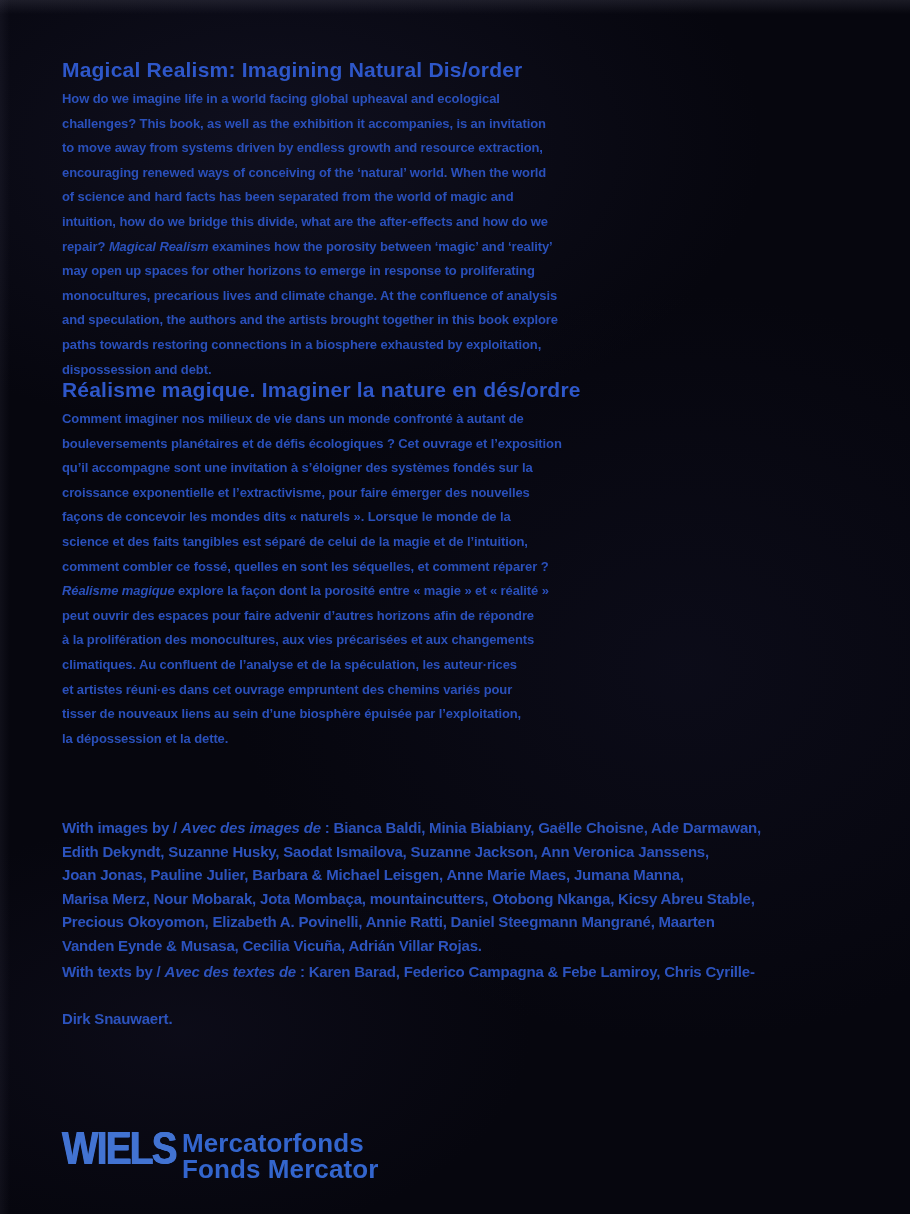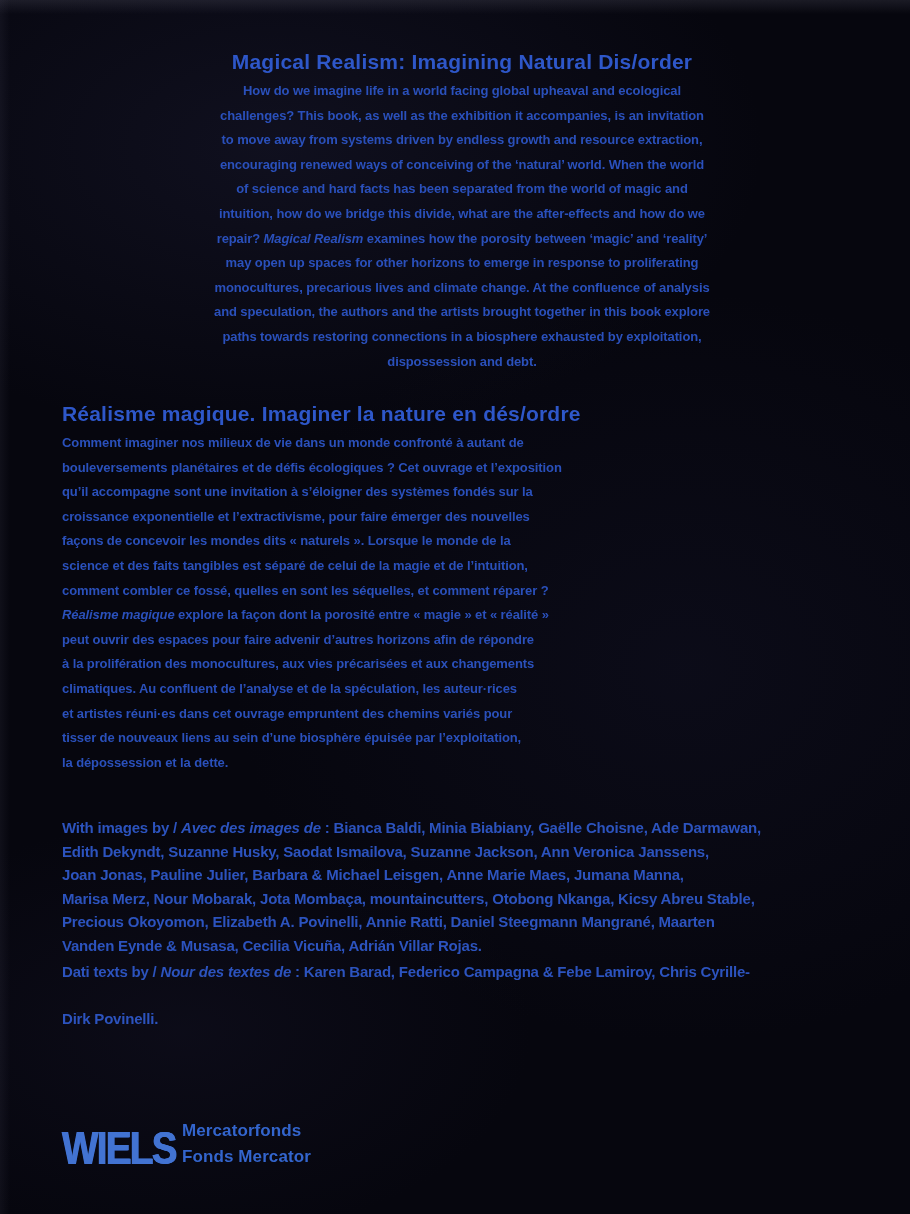--- a/index.html
+++ b/index.html
@@ -43,37 +43,37 @@
   }
   .credits-text{
     margin:0;
     font-size:15px;
     letter-spacing:-0.2px;
     line-height:23.5px;
     color:#2c53be;
     white-space:nowrap;
   }
   em{font-weight:bold;}
-  .en-section{top:48px;text-align:center;}
-  .fr-section{top:400px;}
+  .en-section{top:56px;}
+  .fr-section{top:376px;}
   .credits-images{top:816px;}
   .credits-texts{top:960px;}
   .publishers{position:absolute;left:62px;top:1118px;width:500px;height:60px;}
   .wiels-logo{
     position:absolute;left:0;top:10px;
     font-size:47px;line-height:40px;
     letter-spacing:-2px;
     color:#4273d2;
     transform:scale(0.82,1);
     transform-origin:left top;
     text-shadow:0.7px 0 0 #4273d2, -0.7px 0 0 #4273d2;
   }
   .mercator{
-    position:absolute;left:120px;top:0;
-    font-size:17px;line-height:26px;
+    position:absolute;left:120px;top:12px;
+    font-size:26px;line-height:26px;
     letter-spacing:0.1px;
     color:#3365cd;
   }
 </style>
 </head>
 <body>
 
 <div class="cover">
   <div class="scan-edge-top"></div>
   <div class="scan-edge-left"></div>
@@ -86,21 +86,21 @@
   <section class="block fr-section">
     <h2 class="heading">Réalisme magique. Imaginer la nature en dés/ordre</h2>
     <p class="body-text"><span>Comment imaginer nos milieux de vie dans un monde confronté à autant de</span><br><span>bouleversements planétaires et de défis écologiques ? Cet ouvrage et l’exposition</span><br><span>qu’il accompagne sont une invitation à s’éloigner des systèmes fondés sur la</span><br><span>croissance exponentielle et l’extractivisme, pour faire émerger des nouvelles</span><br><span>façons de concevoir les mondes dits « naturels ». Lorsque le monde de la</span><br><span>science et des faits tangibles est séparé de celui de la magie et de l’intuition,</span><br><span>comment combler ce fossé, quelles en sont les séquelles, et comment réparer ?</span><br><em>Réalisme magique</em><span> explore la façon dont la porosité entre « magie » et « réalité »</span><br><span>peut ouvrir des espaces pour faire advenir d’autres horizons afin de répondre</span><br><span>à la prolifération des monocultures, aux vies précarisées et aux changements</span><br><span>climatiques. Au confluent de l’analyse et de la spéculation, les auteur·rices</span><br><span>et artistes réuni·es dans cet ouvrage empruntent des chemins variés pour</span><br><span>tisser de nouveaux liens au sein d’une biosphère épuisée par l’exploitation,</span><br><span>la dépossession et la dette.</span></p>
   </section>
 
   <section class="block credits-images">
     <p class="credits-text"><span>With images by / </span><em>Avec des images de</em><span> : Bianca Baldi, Minia Biabiany, Gaëlle Choisne, Ade Darmawan,</span><br><span>Edith Dekyndt, Suzanne Husky, Saodat Ismailova, Suzanne Jackson, Ann Veronica Janssens,</span><br><span>Joan Jonas, Pauline Julier, Barbara &amp; Michael Leisgen, Anne Marie Maes, Jumana Manna,</span><br><span>Marisa Merz, Nour Mobarak, Jota Mombaça, mountaincutters, Otobong Nkanga, Kicsy Abreu Stable,</span><br><span>Precious Okoyomon, Elizabeth A. Povinelli, Annie Ratti, Daniel Steegmann Mangrané, Maarten</span><br><span>Vanden Eynde &amp; Musasa, Cecilia Vicuña, Adrián Villar Rojas.</span></p>
   </section>
 
   <section class="block credits-texts">
-    <p class="credits-text"><span>Dati texts by / </span><em>Nour des textes de</em><span> : Karen Barad, Federico Campagna &amp; Febe Lamiroy, Chris Cyrille-</span><br><br><span>Dirk Povinelli.</span></p>
+    <p class="credits-text"><span>With texts by / </span><em>Avec des textes de</em><span> : Karen Barad, Federico Campagna &amp; Febe Lamiroy, Chris Cyrille-</span><br><br><span>Dirk Snauwaert.</span></p>
   </section>
 
   <footer class="publishers">
     <div class="wiels-logo">WIELS</div>
     <div class="mercator">
       <div>Mercatorfonds</div>
       <div>Fonds Mercator</div>
     </div>
   </footer>
 </div>

